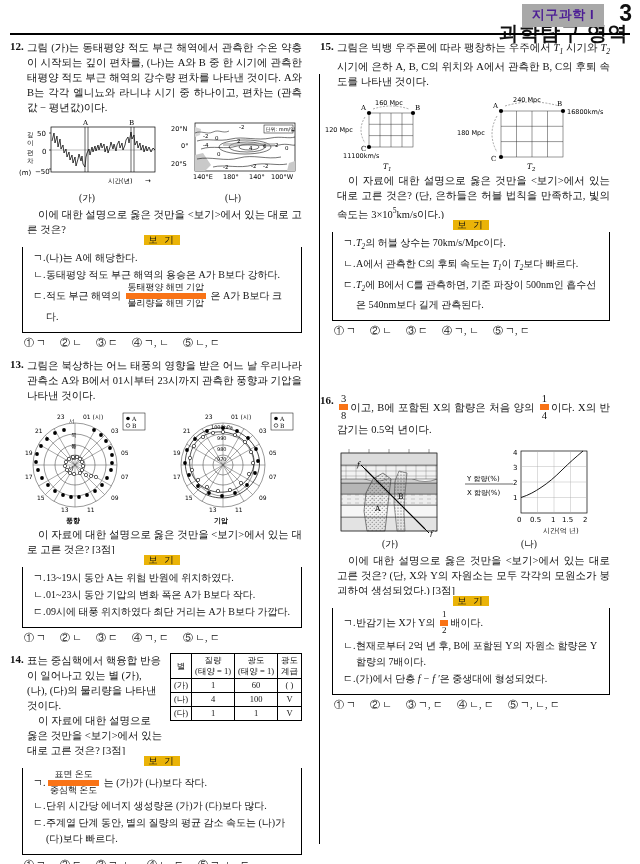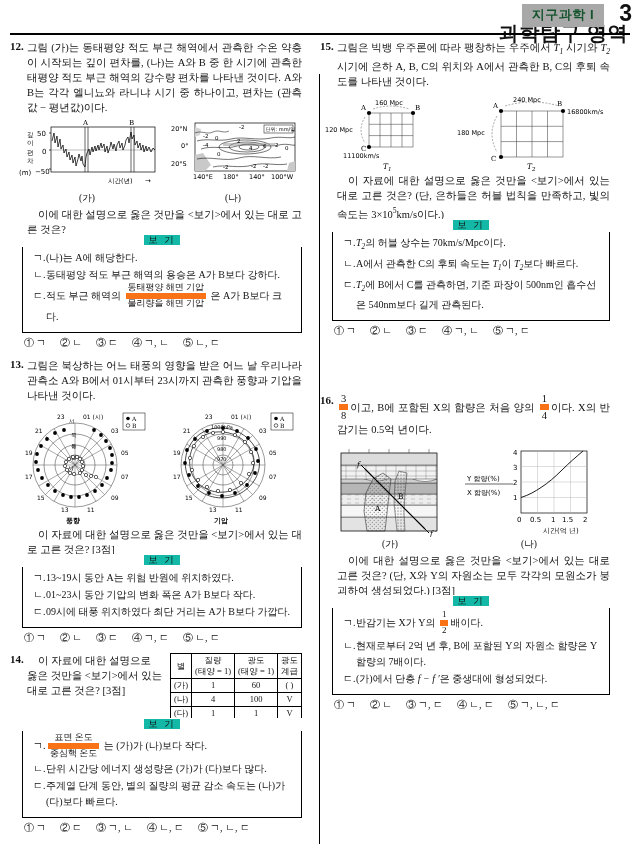--- a/index.html
+++ b/index.html
@@ -15,21 +15,21 @@
   
   .header{position:relative;height:34px;}
   .header-title{
     position:absolute;left:0;right:12px;top:2px;text-align:right;
     font-size:20px;font-weight:bold;letter-spacing:.5px;
     font-family:"Liberation Sans","DejaVu Sans",sans-serif;
     margin-top:18px;
   }
   .subject-badge{
     position:absolute;right:36px;top:4px;
-    background:#a8a8a8;color:#14532d;
+    background:#a8a8a8;color:#4c1d95;
     font-family:"Liberation Sans","DejaVu Sans",sans-serif;
     font-size:13px;font-weight:bold;
     padding:2px 10px 3px 10px;letter-spacing:.5px;
   }
   .page-num{
     position:absolute;right:8px;top:0px;
     font-size:23px;font-weight:bold;
     font-family:"Liberation Sans","DejaVu Sans",sans-serif;
   }
   .header-rule{position:absolute;left:10px;right:10px;top:33px;height:2px;background:#000;}
@@ -51,21 +51,21 @@
   }
   .q-text{font-size:10.5px;line-height:15px;text-align:justify;flex:1;}
   .q-ask{font-size:10.5px;line-height:15px;margin-left:17px;text-indent:11px;text-align:justify;}
 
   
   .bogi-wrap{margin:4px 0 3px 12px;position:relative;}
   .bogi-cap{
     position:absolute;top:-7px;left:0;right:0;text-align:center;
     font-size:9.5px;background:#fff;display:block;
   }
-  .bogi-cap span{background:#14b8a6;padding:0 4px;letter-spacing:2px;font-family:Liberation Serif, serif;}
+  .bogi-cap span{background:#eab308;padding:0 4px;letter-spacing:2px;font-family:Liberation Serif, serif;}
   .bogi{
     border:1px solid #000;padding:8px 10px 6px 10px;
     font-size:10px;line-height:16px;
   }
   .bogi-item{display:flex;margin-bottom:1px;align-items:baseline;}
   .bogi-mark{min-width:13px;}
   .bogi-txt{flex:1;}
 
   
   .choices{display:flex;font-size:10px;margin:3px 0 8px 14px;}
@@ -447,20 +447,21 @@
           <span class="choice"><span class="ch-n">④</span><span>ㄱ, ㄷ</span></span>
           <span class="choice"><span class="ch-n">⑤</span><span>ㄴ, ㄷ</span></span>
         </div>
       </div>
 
       <div class="q">
         <div class="q-head">
           <div class="q-num">14.</div>
           <div class="q14-flex" style="flex:1;">
             <div class="q14-left">
+              <div>표는 중심핵에서 핵융합 반응이 일어나고 있는 별 (가), (나), (다)의 물리량을 나타낸 것이다.</div>
               <div style="text-indent:11px;">이 자료에 대한 설명으로 옳은 것만을 &lt;보기&gt;에서 있는 대로 고른 것은? [3점]</div>
             </div>
             <table class="t14">
               <thead>
                 <tr>
                   <th><span>별</span></th>
                   <th><span>질량</span><br><span>(태양 = 1)</span></th>
                   <th><span>광도</span><br><span>(태양 = 1)</span></th>
                   <th><span>광도</span><br><span>계급</span></th>
                 </tr>

